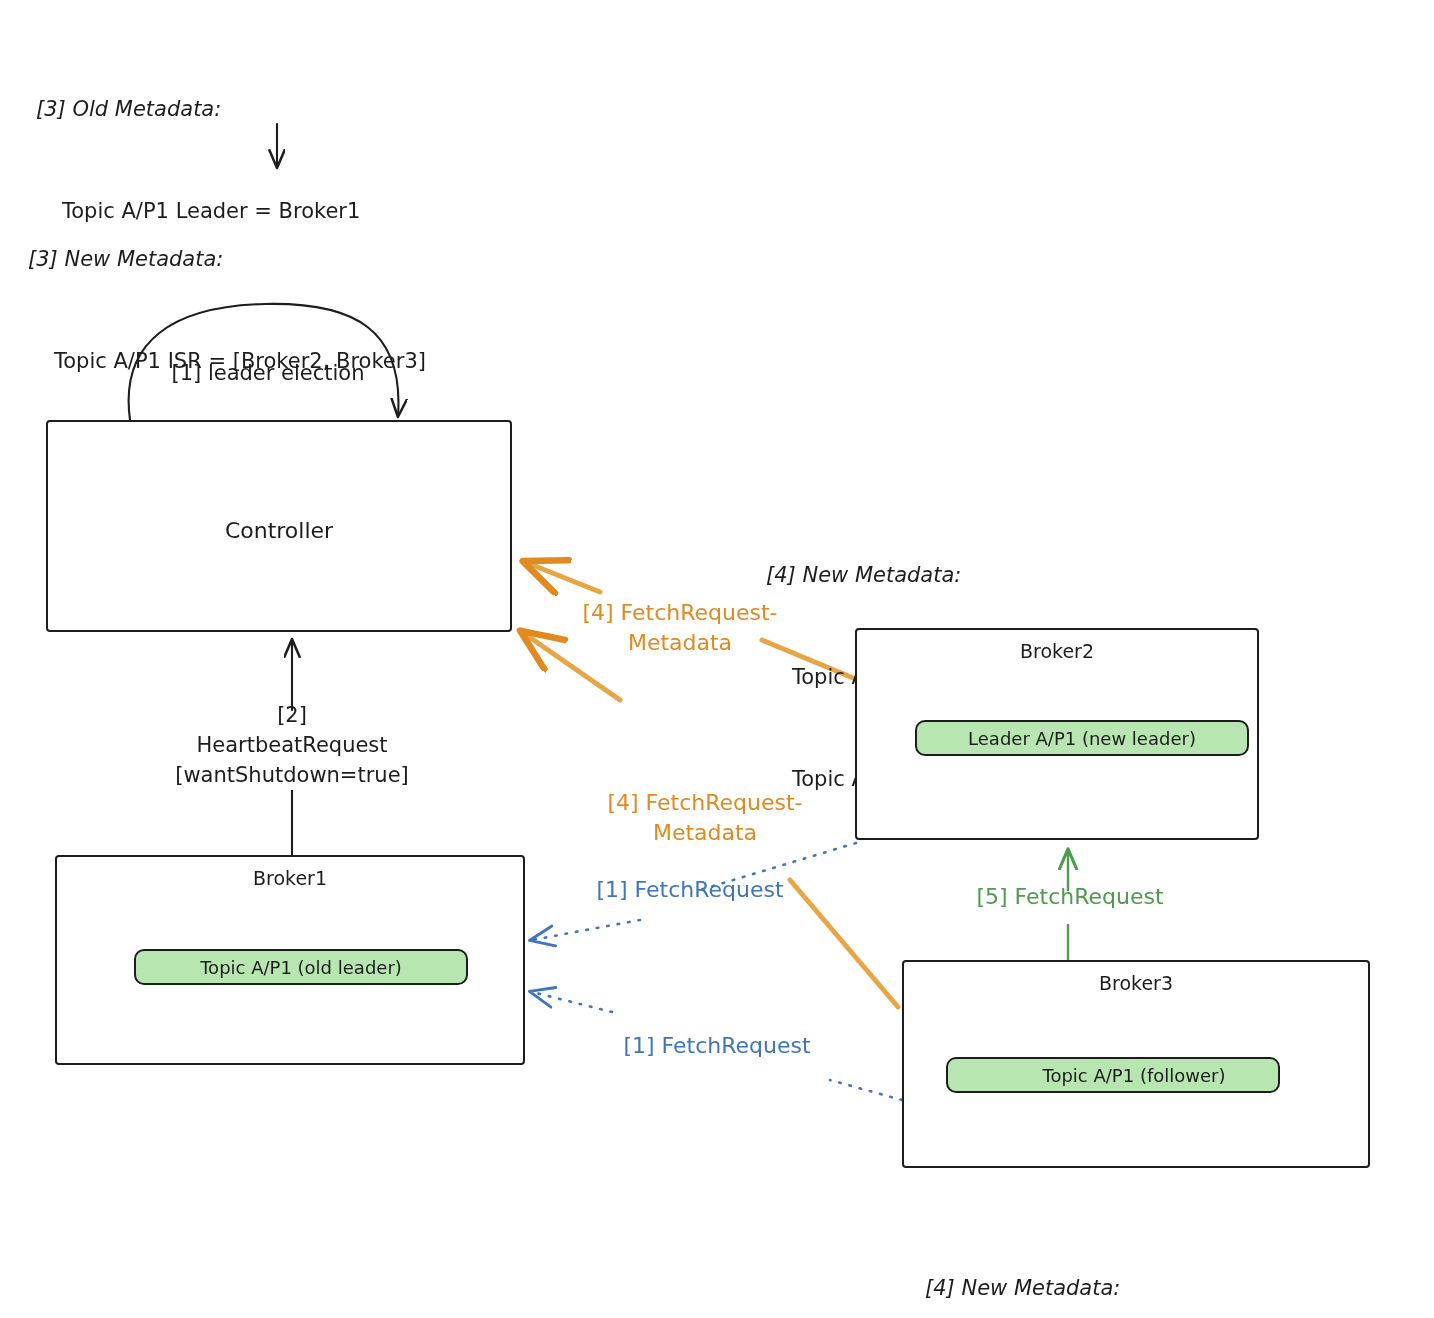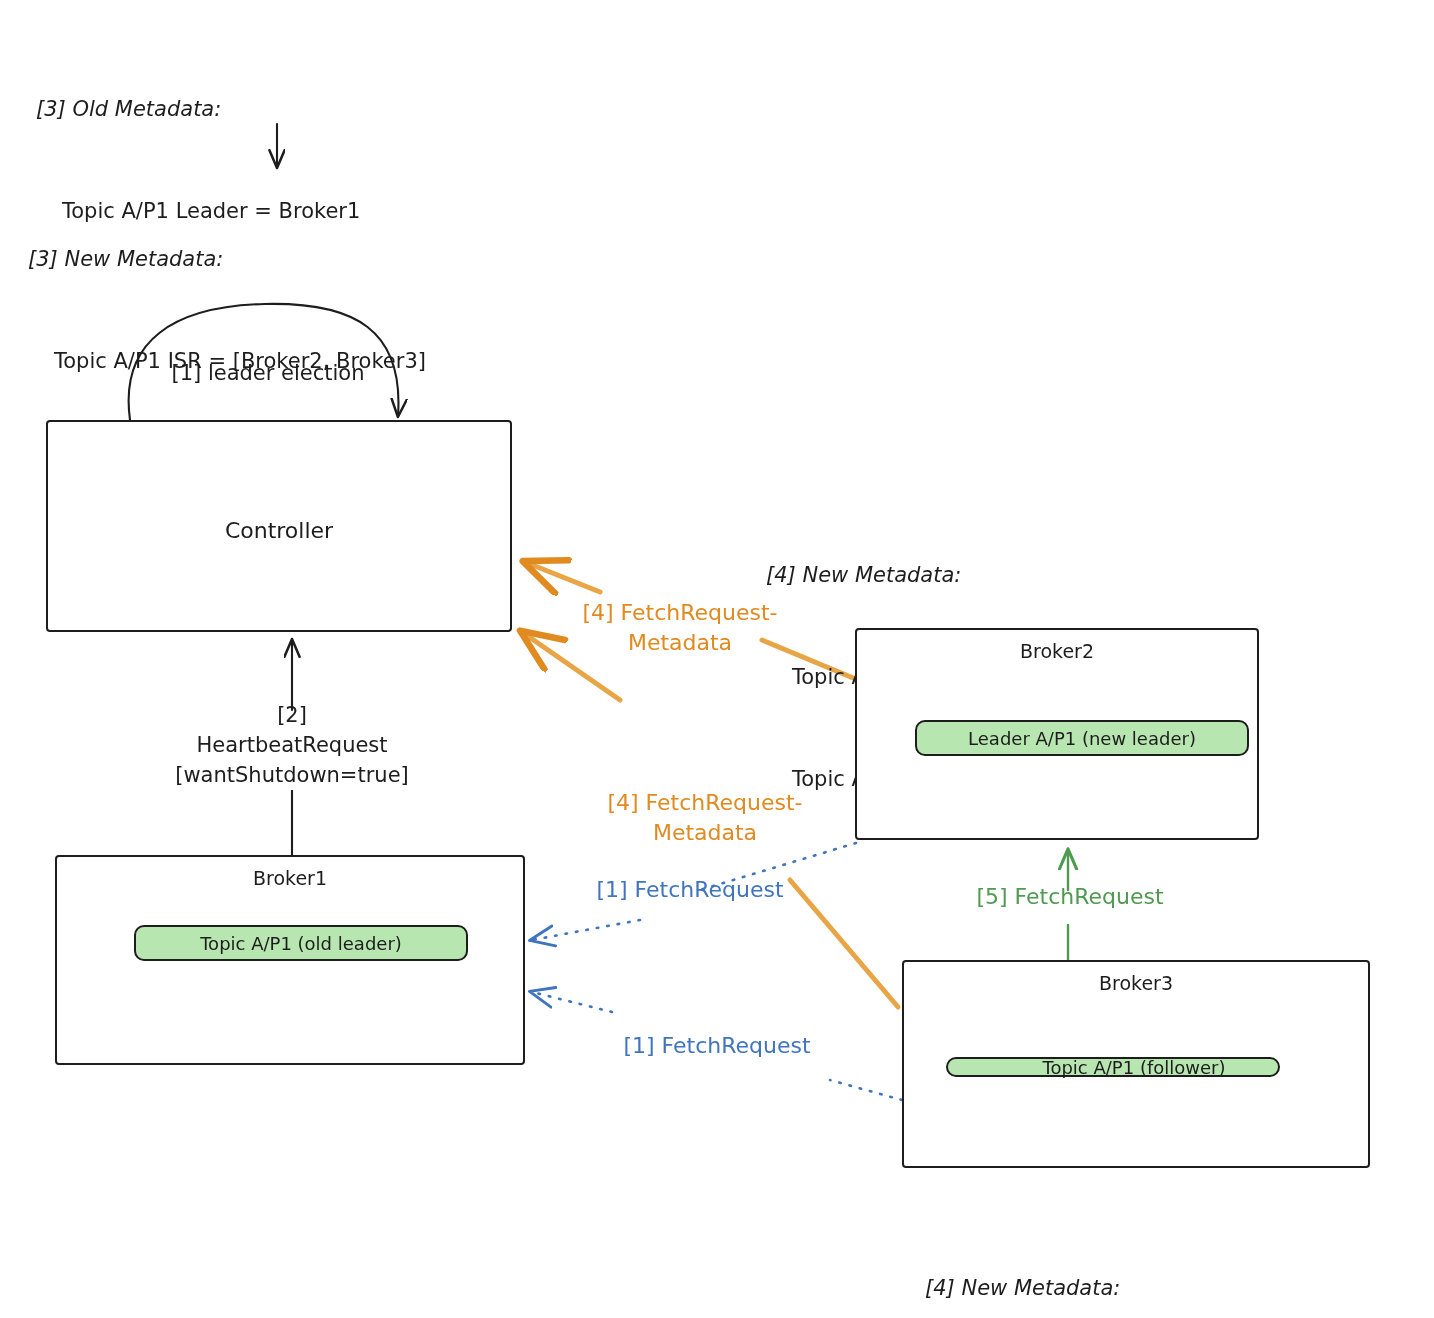--- a/index.html
+++ b/index.html
@@ -173,31 +173,31 @@
   <div class="edge-label lbl-black" style="left:118px; top:358px; width:300px;">[1] leader election</div>
 
   <div class="node-box" style="left:46px; top:420px; width:466px; height:212px;">
     <div class="node-center-title" style="top:96px;">Controller</div>
   </div>
 
   <div class="edge-label lbl-black" style="left:152px; top:700px; width:280px;"><span>[2]</span><br><span>HeartbeatRequest</span><br><span>[wantShutdown=true]</span></div>
 
   <div class="node-box" style="left:55px; top:855px; width:470px; height:210px;">
     <div class="node-title" style="top:10px;">Broker1</div>
-    <div class="partition-pill" style="left:77px; top:68px; width:334px; height:36px;">Topic A/P1 (old leader)</div>
+    <div class="partition-pill" style="left:77px; top:92px; width:334px; height:36px;">Topic A/P1 (old leader)</div>
   </div>
 
   <div class="node-box" style="left:855px; top:628px; width:404px; height:212px;">
     <div class="node-title" style="top:10px;">Broker2</div>
     <div class="partition-pill" style="left:58px; top:90px; width:334px; height:36px;">Leader A/P1 (new leader)</div>
   </div>
 
   <div class="node-box" style="left:902px; top:960px; width:468px; height:208px;">
     <div class="node-title" style="top:10px;">Broker3</div>
-    <div class="partition-pill" style="left:42px; top:95px; width:334px; height:20px;padding-left:42px;">Topic A/P1 (follower)</div>
+    <div class="partition-pill" style="left:42px; top:95px; width:334px; height:36px;padding-left:42px;">Topic A/P1 (follower)</div>
   </div>
 
   <div class="edge-label lbl-orange" style="left:560px; top:598px; width:240px;"><span>[4] FetchRequest-</span><br><span>Metadata</span></div>
 
   <div class="edge-label lbl-orange" style="left:585px; top:788px; width:240px;"><span>[4] FetchRequest-</span><br><span>Metadata</span></div>
 
   <div class="edge-label lbl-blue" style="left:575px; top:875px; width:230px;">[1] FetchRequest</div>
 
   <div class="edge-label lbl-blue" style="left:602px; top:1031px; width:230px;">[1] FetchRequest</div>
 

